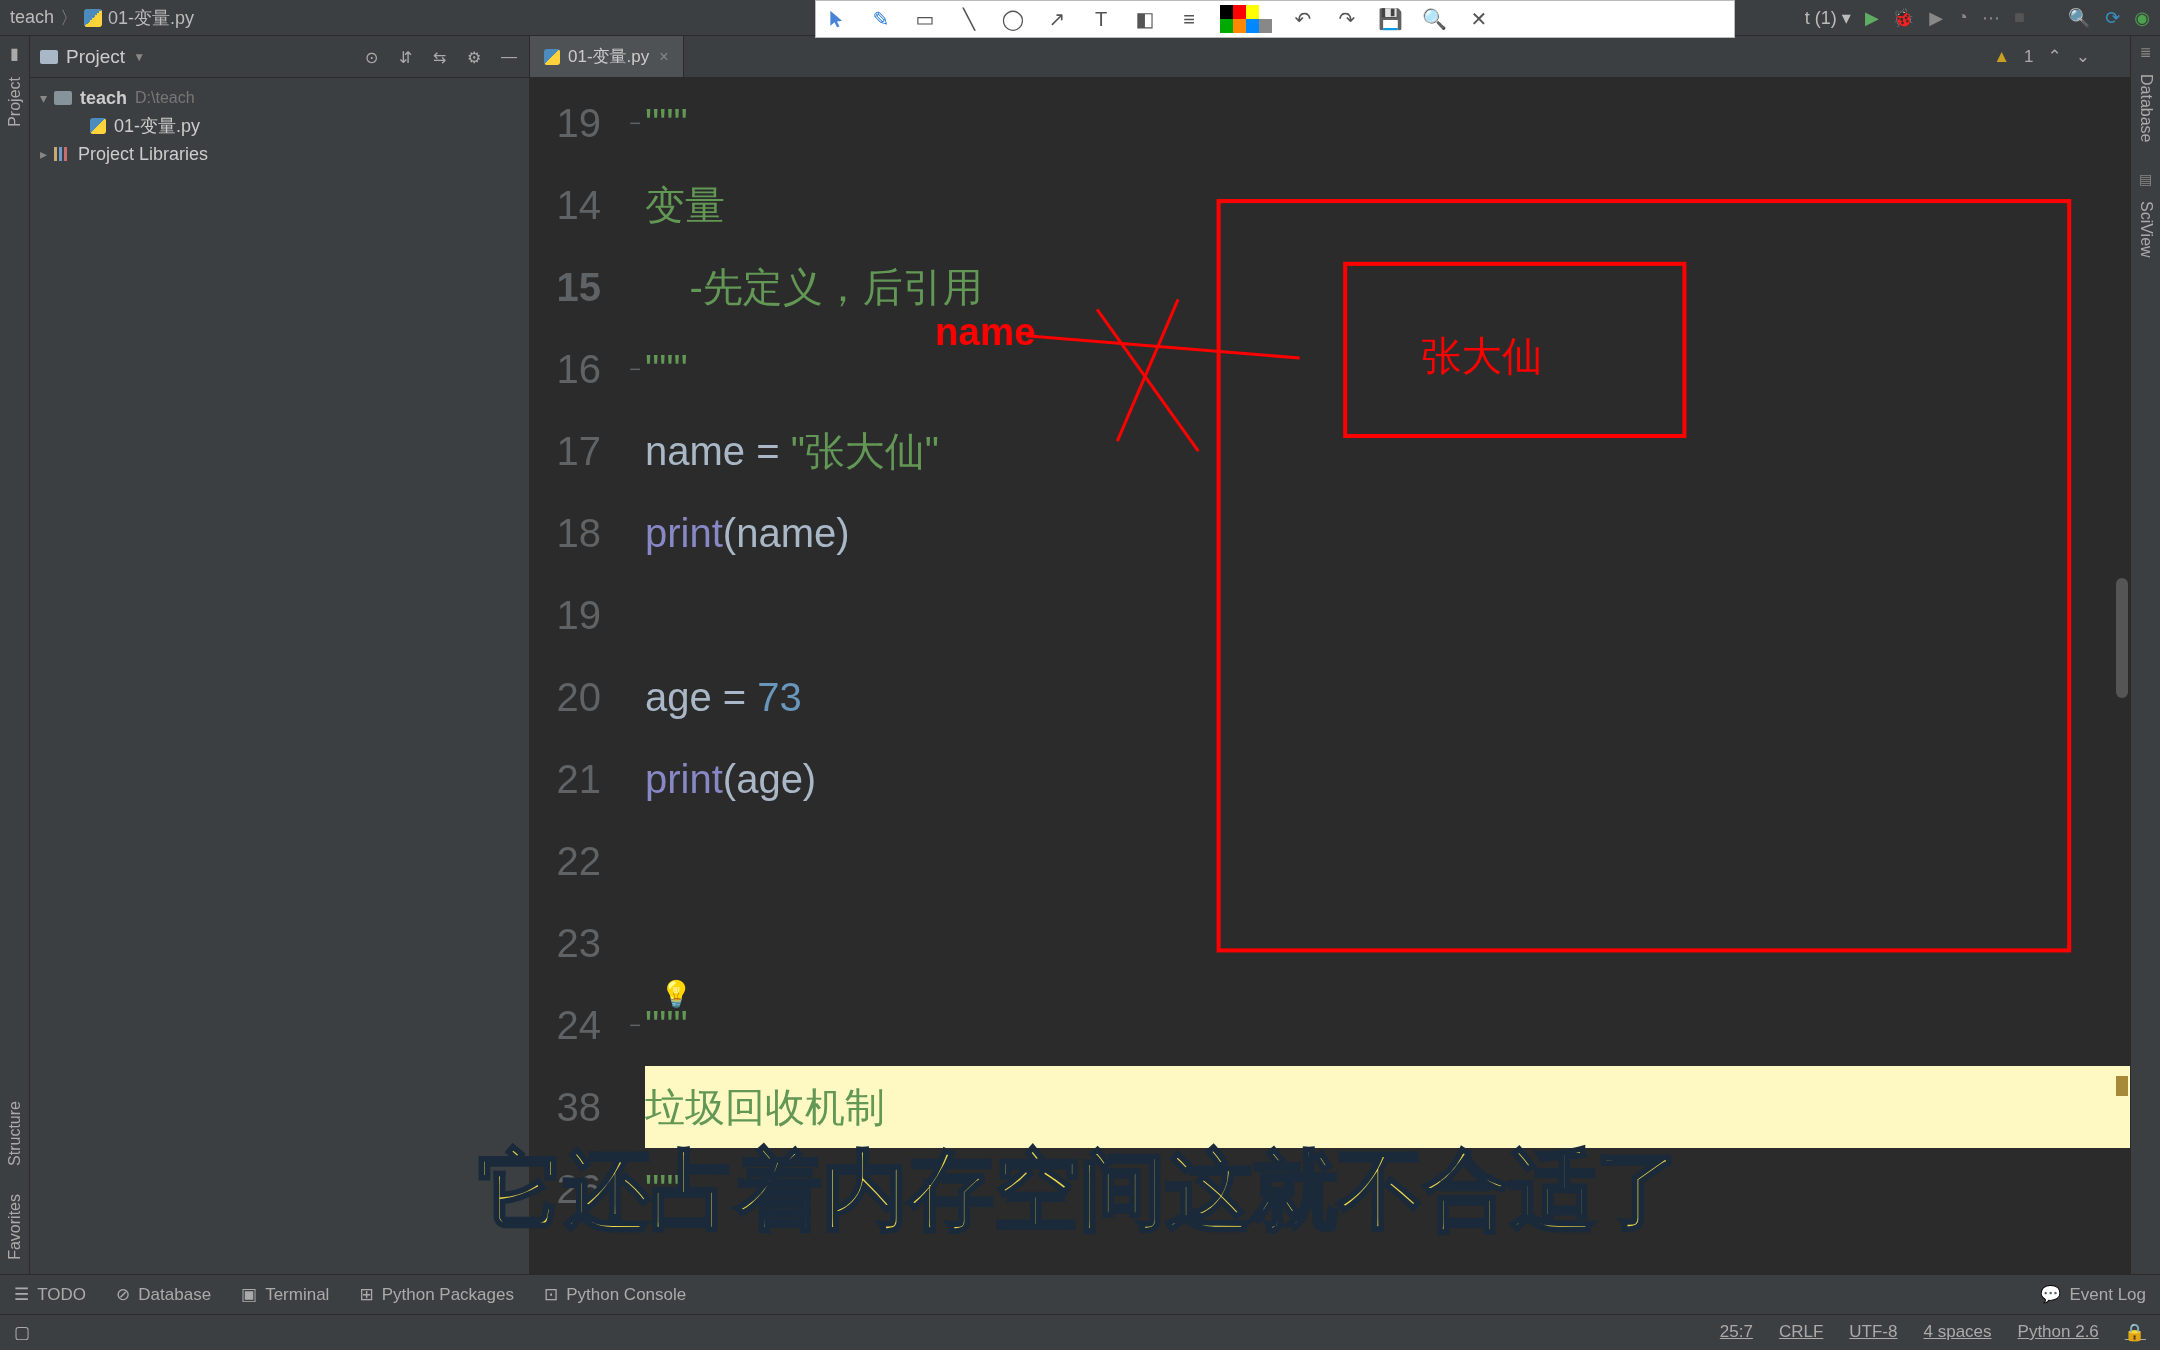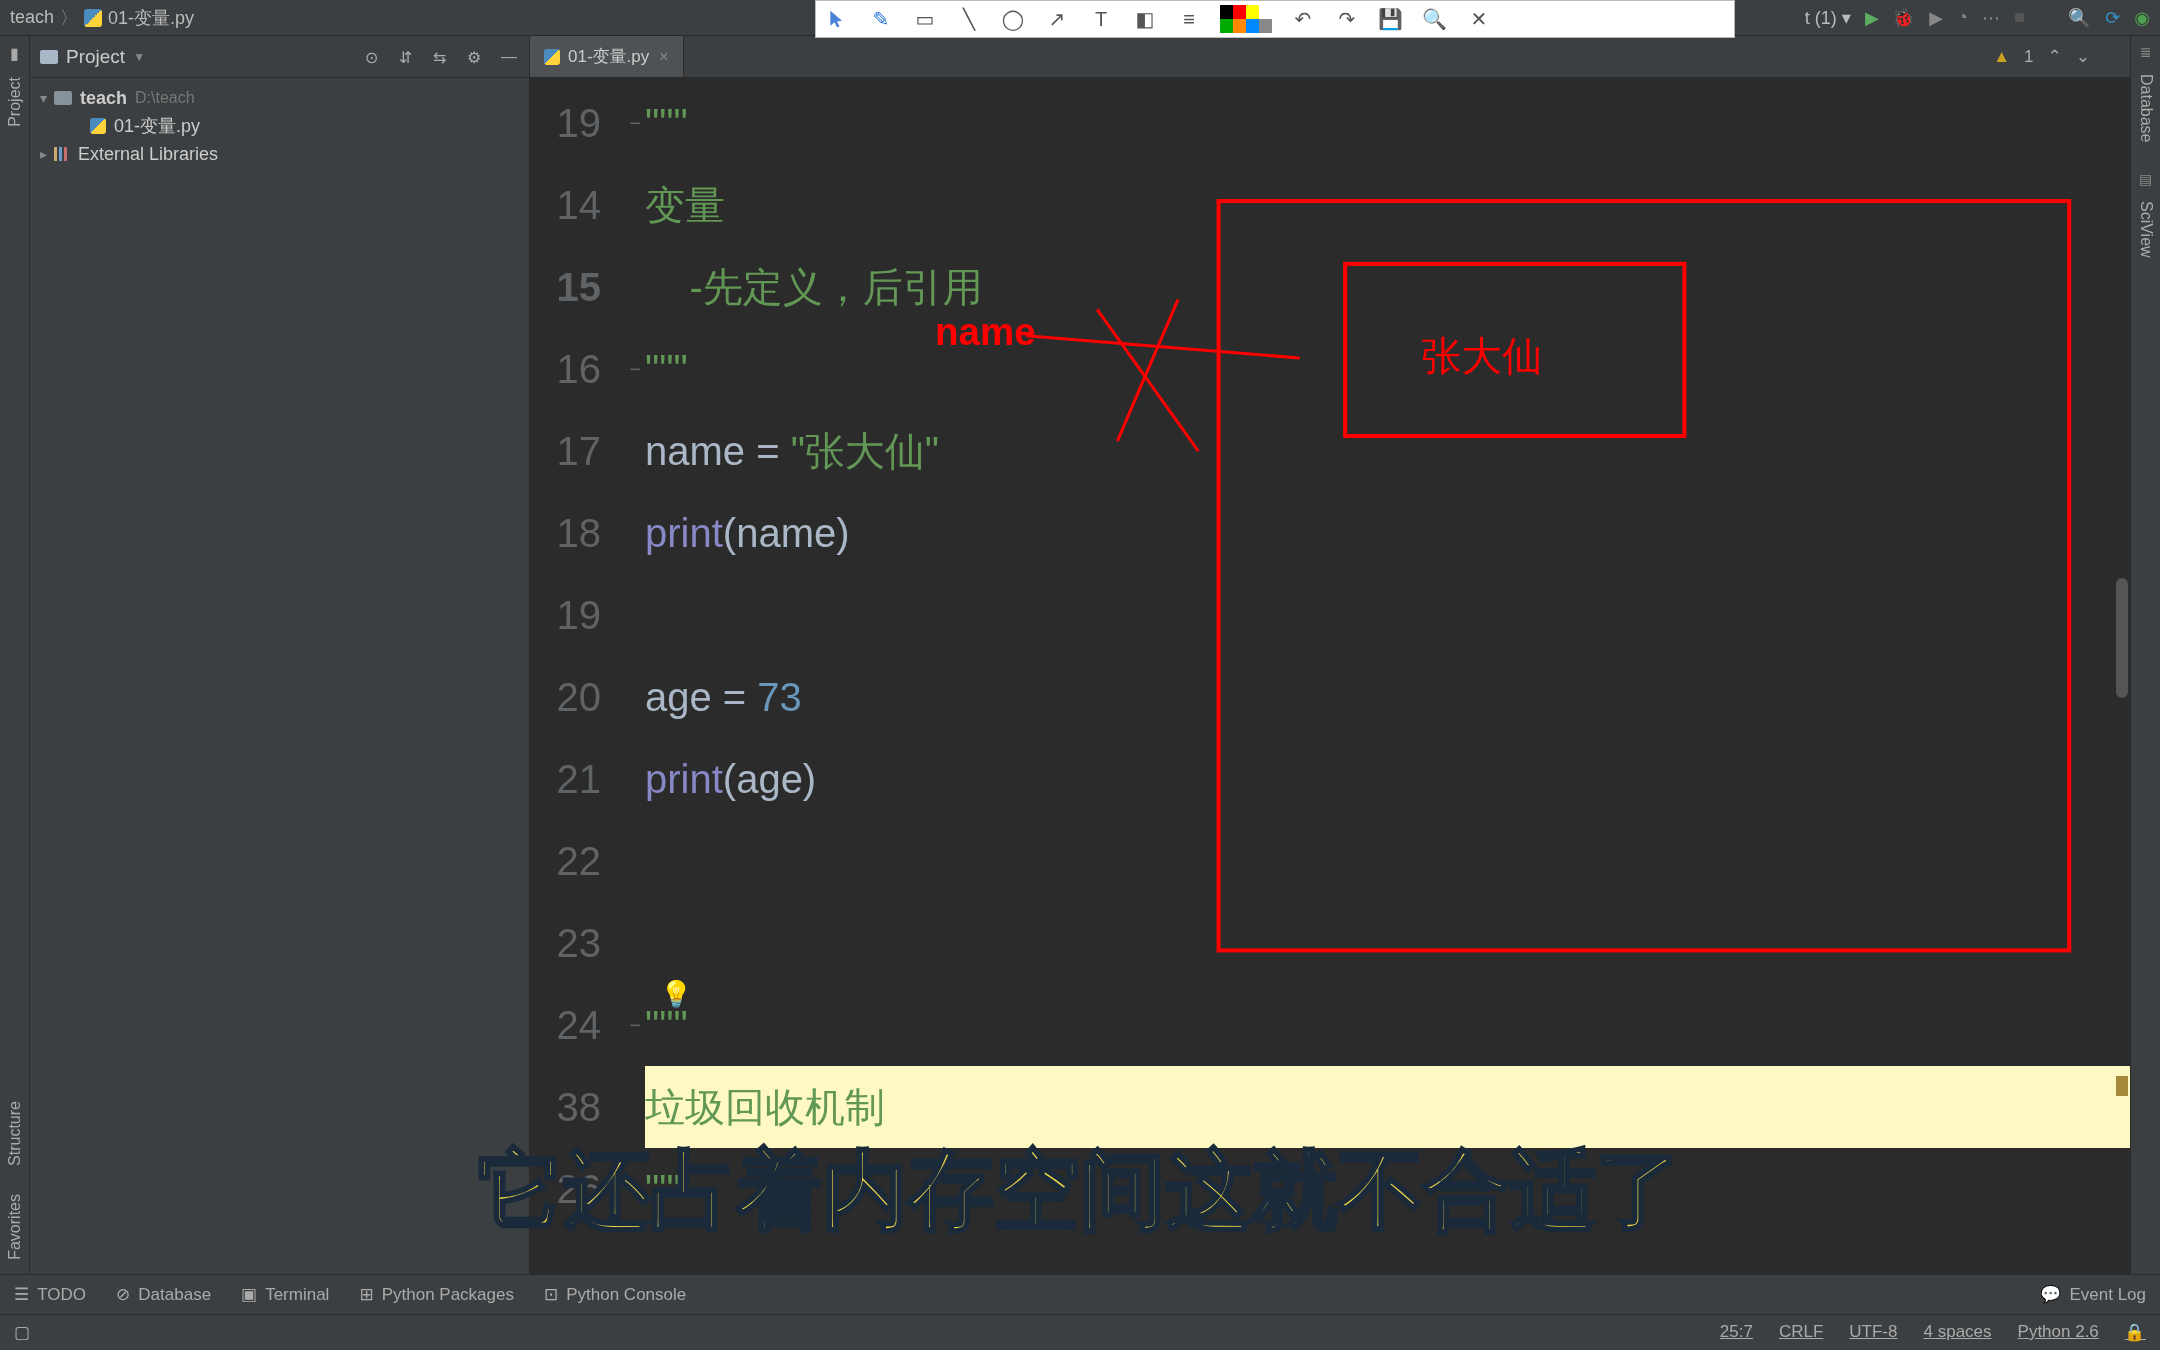--- a/index.html
+++ b/index.html
@@ -152,21 +152,21 @@
         <span class="pyf"></span>
         <span class="name">01-变量.py</span>
       </div>
       <div class="row">
         <span class="arrow">▸</span>
         <span class="lib">
             <i></i>
             <i></i>
             <i></i>
           </span>
-        <span class="name">External Libraries</span>
+        <span class="name">Project Libraries</span>
       </div>
     </div>
   </div>
 
   <div class="editorwrap">
     <div class="tabs">
       <div class="tab">
         <span class="pyf"></span>
         <span>01-变量.py</span>
         <span class="x">×</span>

